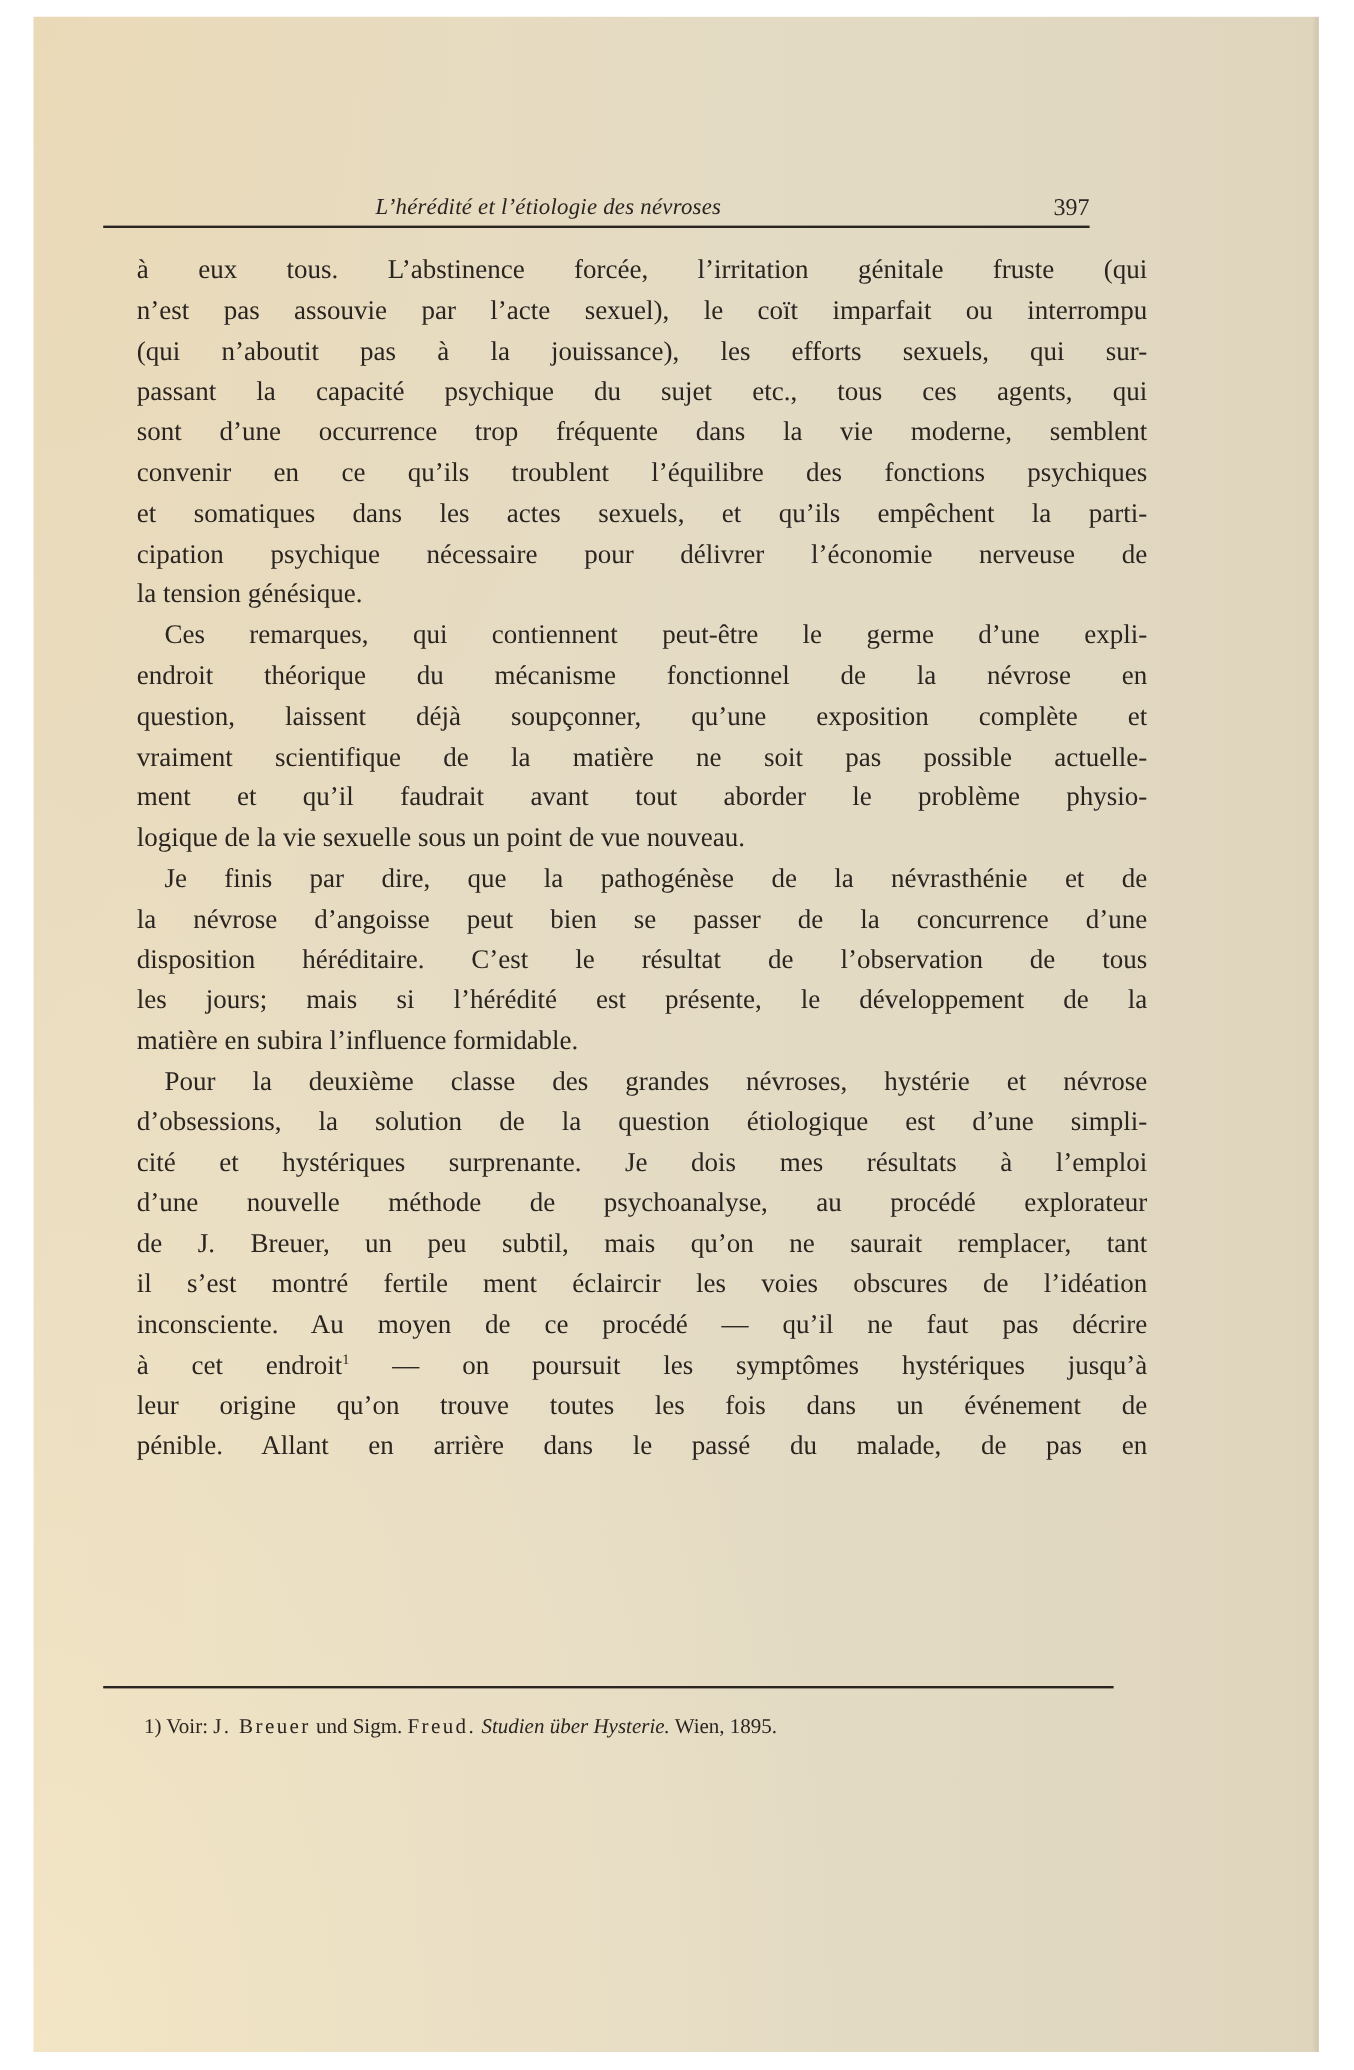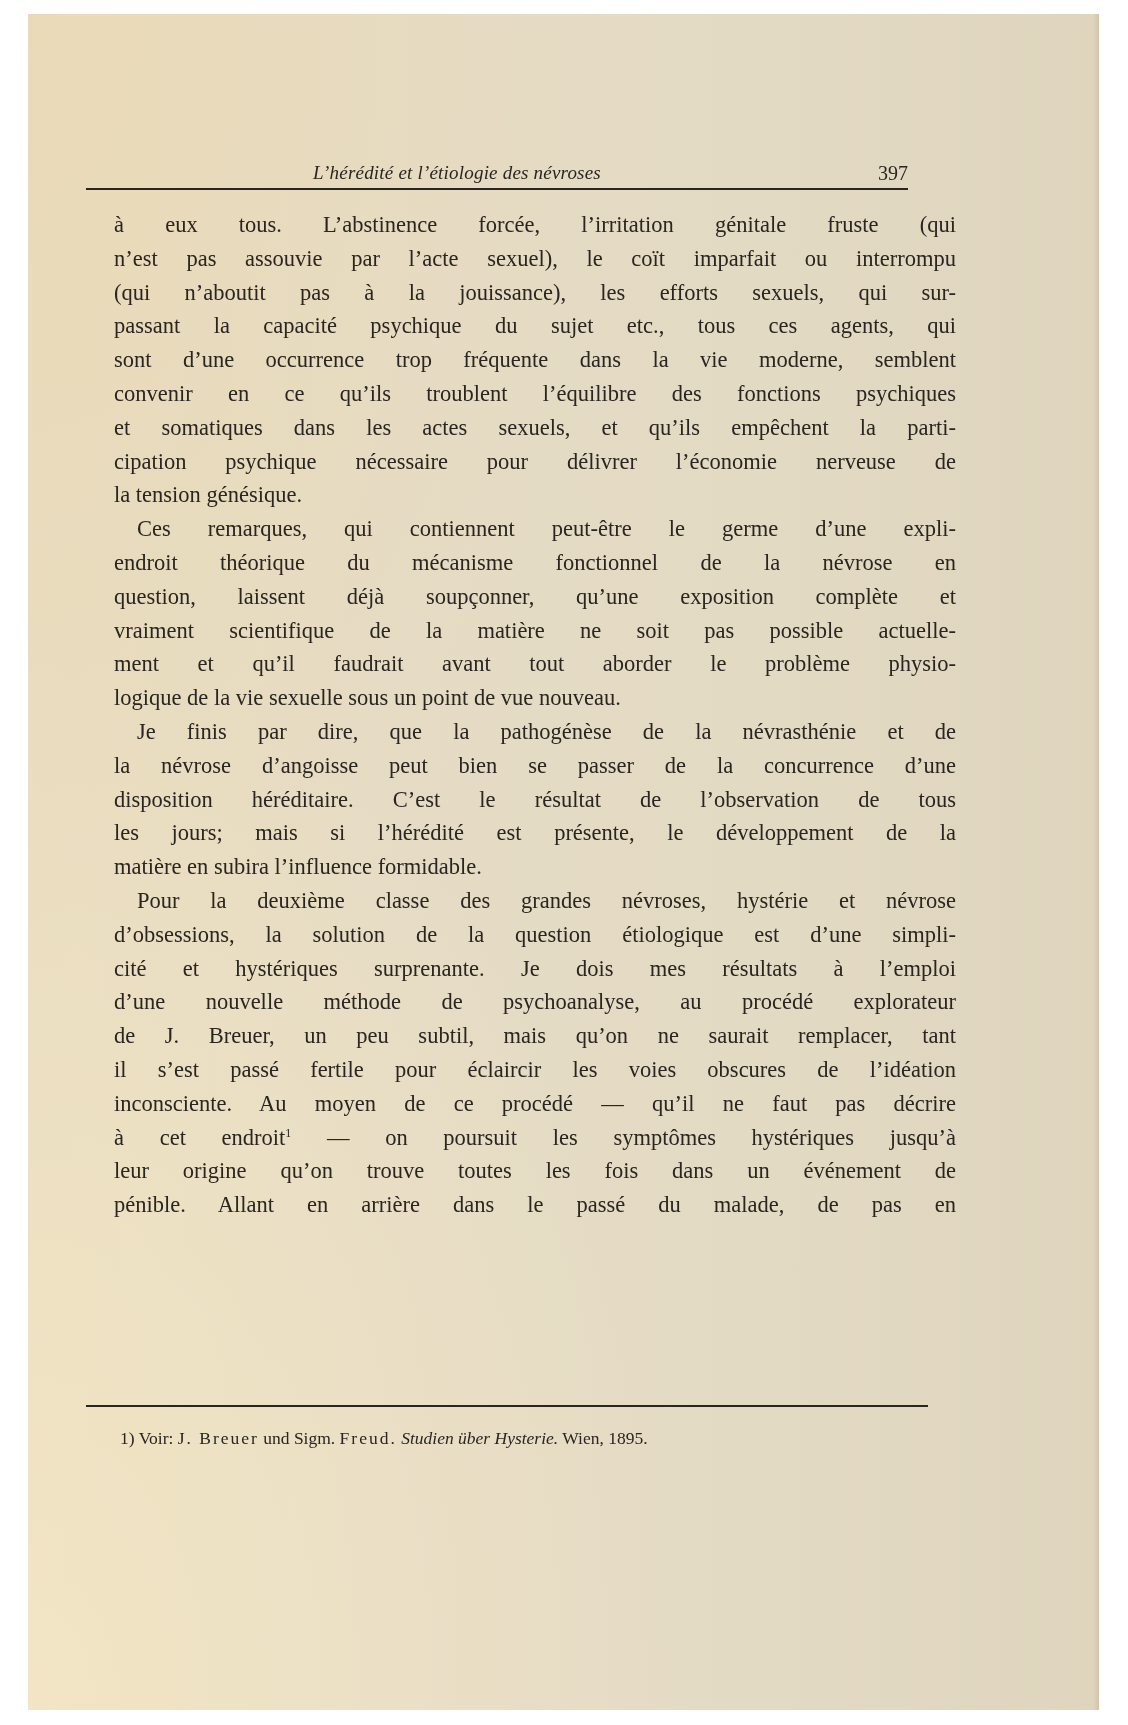--- a/index.html
+++ b/index.html
@@ -150,21 +150,21 @@
       <div class="line indent"><span>Je finis par dire, que la pathogénèse de la névrasthénie et de</span></div>
       <div class="line"><span>la névrose d’angoisse peut bien se passer de la concurrence d’une</span></div>
       <div class="line"><span>disposition héréditaire. C’est le résultat de l’observation de tous</span></div>
       <div class="line"><span>les jours; mais si l’hérédité est présente, le développement de la</span></div>
       <div class="line last"><span>matière en subira l’influence formidable.</span></div>
       <div class="line indent"><span>Pour la deuxième classe des grandes névroses, hystérie et névrose</span></div>
       <div class="line"><span>d’obsessions, la solution de la question étiologique est d’une simpli-</span></div>
       <div class="line"><span>cité et hystériques surprenante. Je dois mes résultats à l’emploi</span></div>
       <div class="line"><span>d’une nouvelle méthode de psychoanalyse, au procédé explorateur</span></div>
       <div class="line"><span>de J. Breuer, un peu subtil, mais qu’on ne saurait remplacer, tant</span></div>
-      <div class="line"><span>il s’est passé fertile pour éclaircir les voies obscures de l’idéation</span></div>
+      <div class="line"><span>il s’est montré fertile ment éclaircir les voies obscures de l’idéation</span></div>
       <div class="line"><span>inconsciente. Au moyen de ce procédé — qu’il ne faut pas décrire</span></div>
       <div class="line"><span>à cet endroit</span><sup class="fn-ref">1</sup><span> — on poursuit les symptômes hystériques jusqu’à</span></div>
       <div class="line"><span>leur origine qu’on trouve toutes les fois dans un événement de</span></div>
       <div class="line"><span>pénible. Allant en arrière dans le passé du malade, de pas en</span></div>
     </div>
 
   <div class="foot-rule"></div>
 
   <div class="footnote">
     <span>1) Voir: </span><span class="spaced">J. Breuer</span><span> und Sigm. </span><span class="spaced">Freud.</span><span class="ital"> Studien über Hysterie.</span><span> Wien, 1895.</span>

